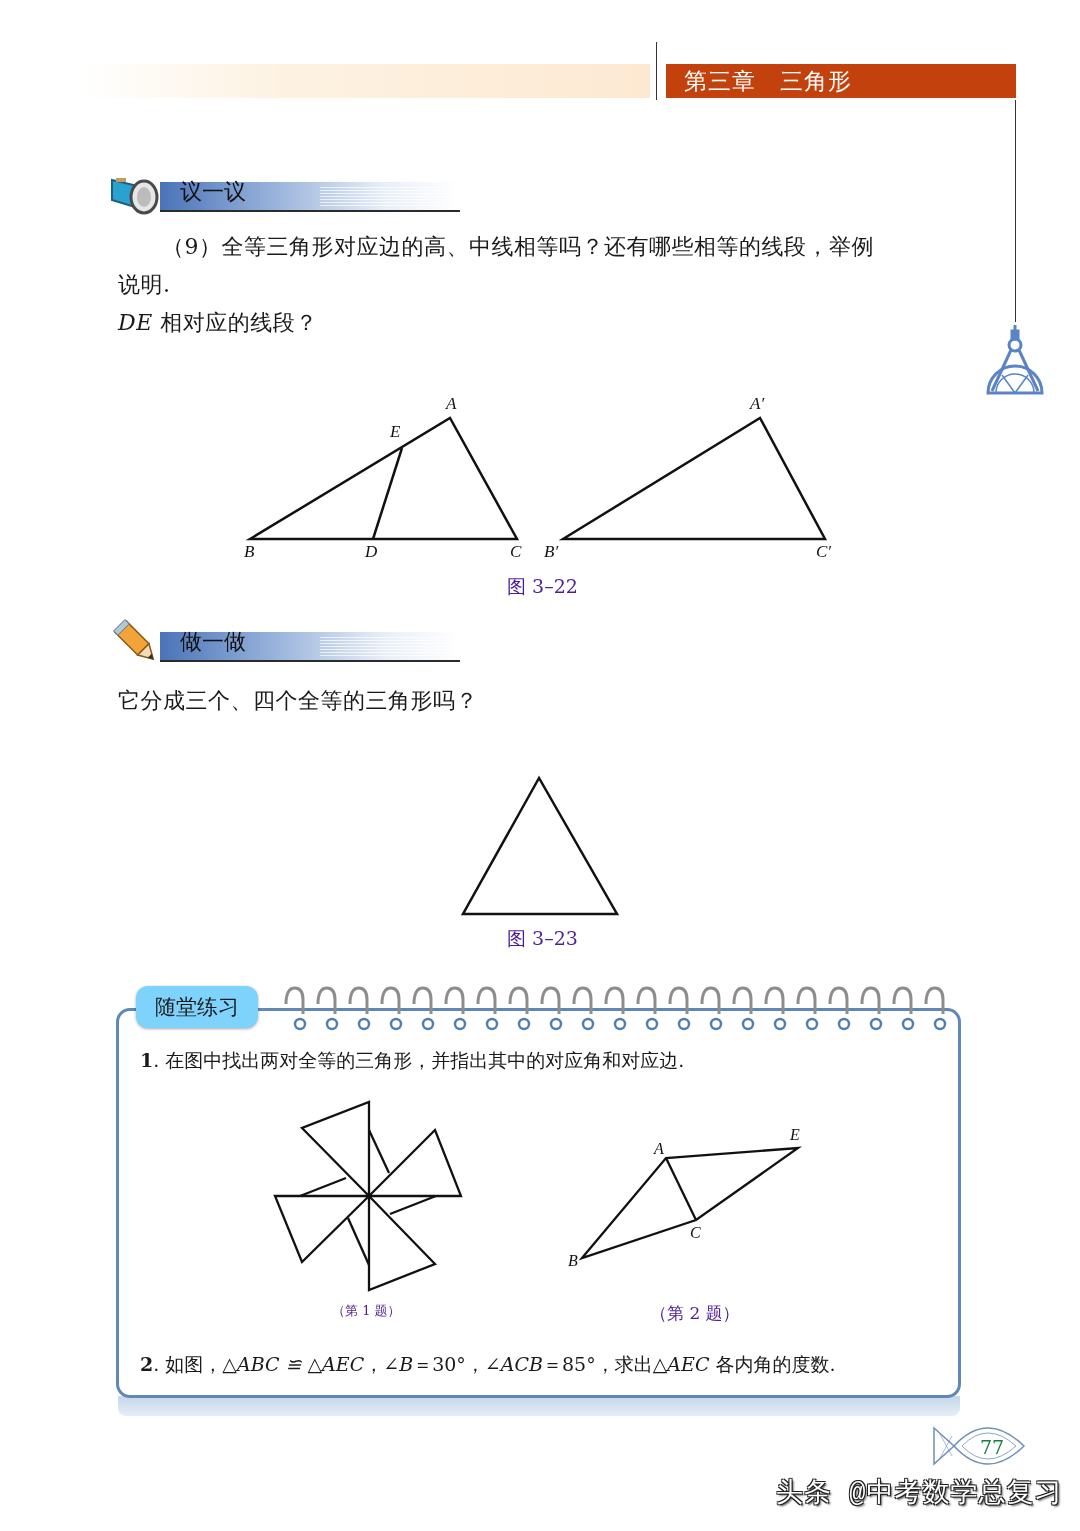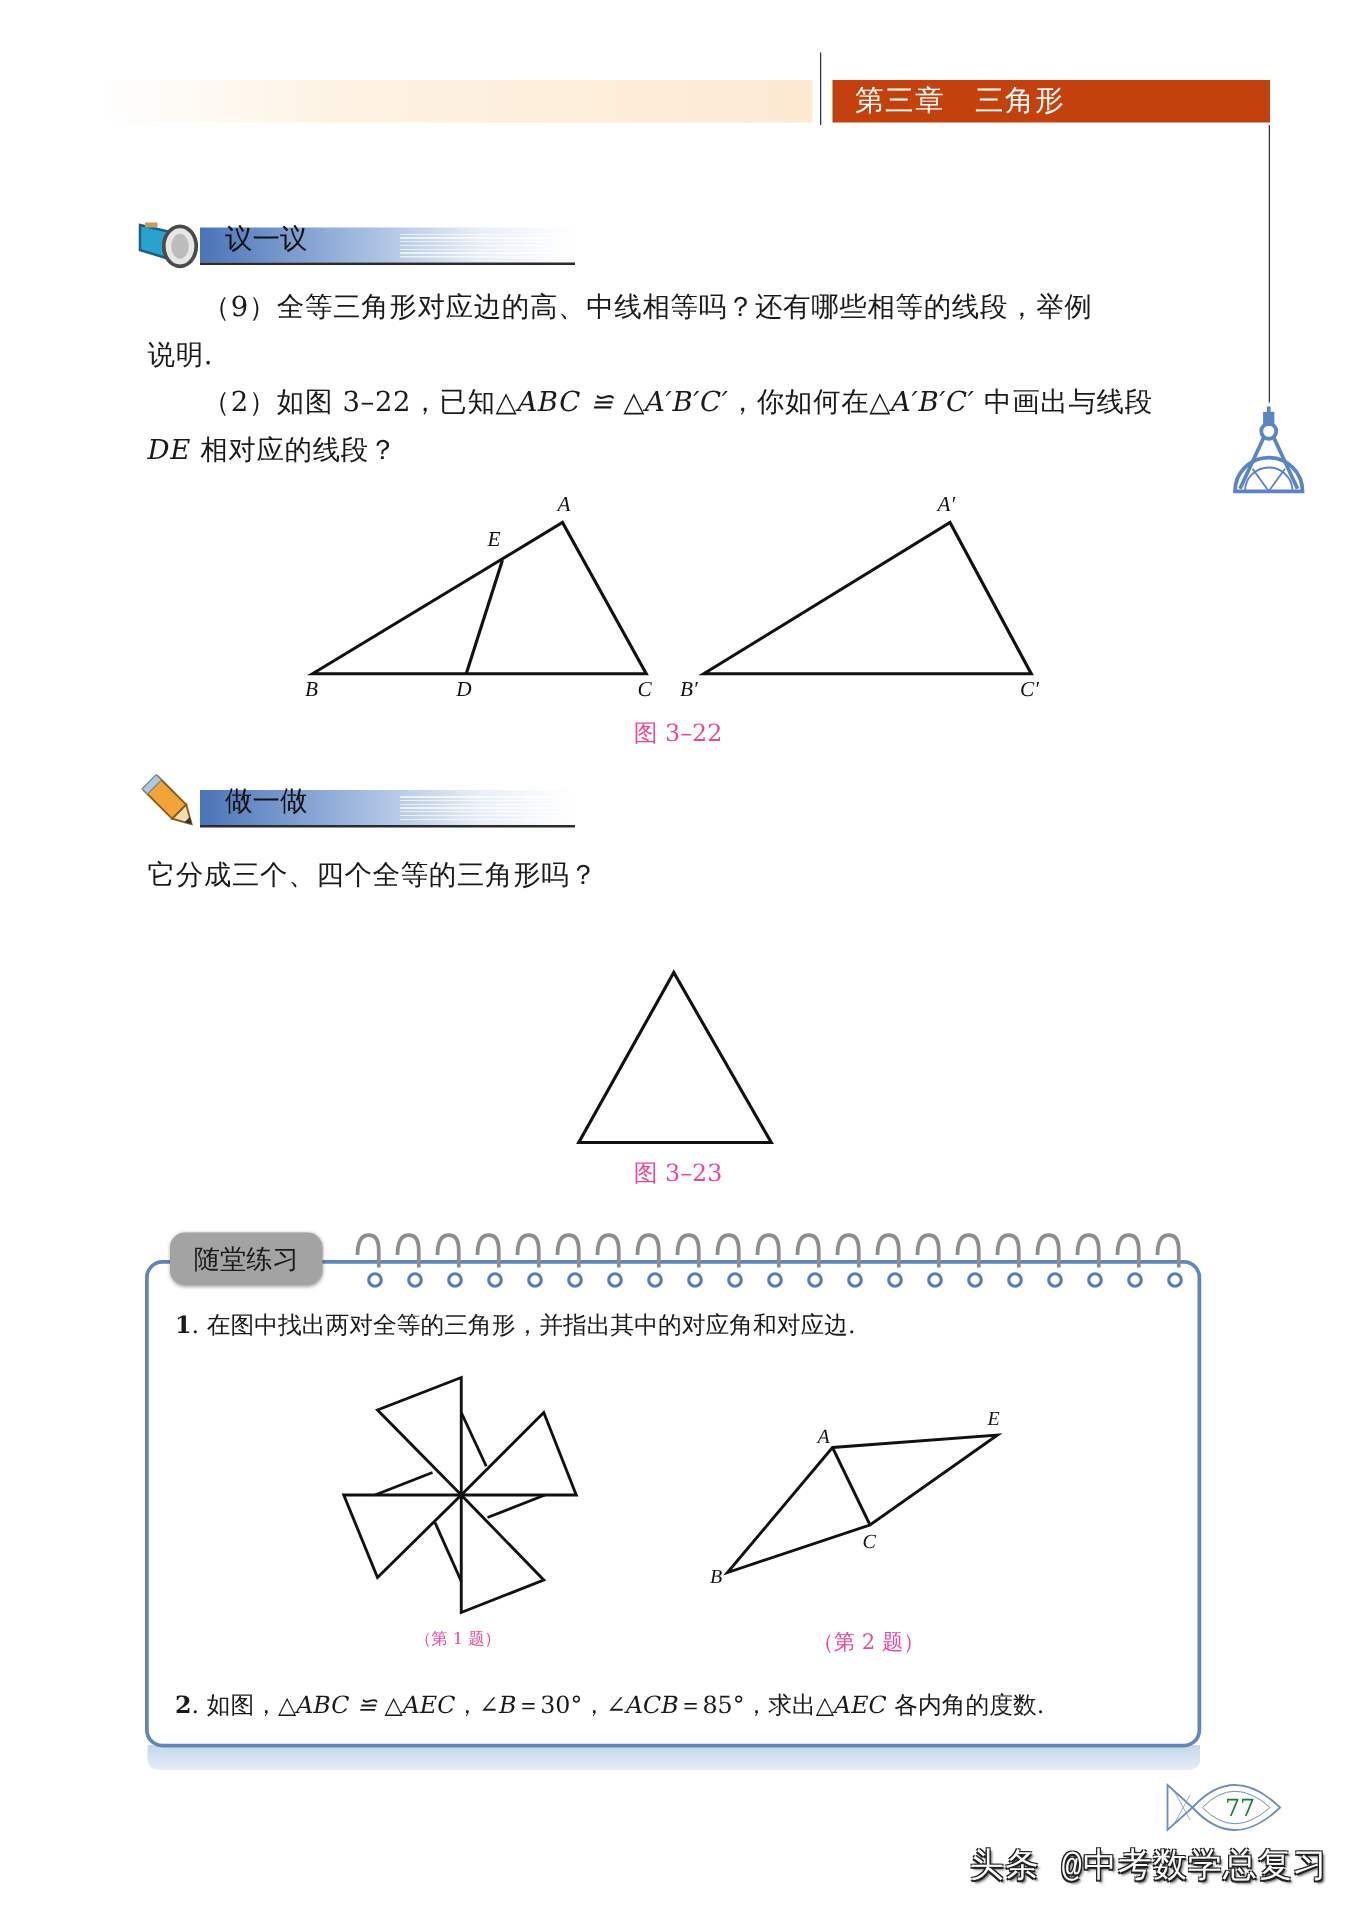--- a/index.html
+++ b/index.html
@@ -20,29 +20,29 @@
   
   .sec-bar { height: 28px; width: 300px;
     background: linear-gradient(90deg, #4a73b8 0%, #9cb6dd 40%, #e9eff8 75%, rgba(255,255,255,0) 100%);
     border-bottom: 2px solid #2b2b2b; }
   .sec-bar::after { content: ""; position: absolute; right: 0; top: 4px; width: 140px; height: 20px;
     background: repeating-linear-gradient(0deg, rgba(255,255,255,.7) 0 1px, rgba(0,0,0,0) 1px 3px); }
   .sec-label { font-family: "DejaVu Sans", sans-serif; font-size: 22px; color: #111;
     line-height: 28px; padding-left: 20px; position: absolute; top: -4px; left: 0; }
 
   .para { font-size: 22px; line-height: 38px; letter-spacing: 0.5px; }
-  .caption { font-size: 19px; color: #ec4899; }
+  .caption { font-size: 19px; color: #4c1d95; }
   .math { font-style: italic; }
 
   
   .box { left: 116px; top: 1008px; width: 845px; height: 390px; border: 3px solid #5f87b8;
     border-radius: 14px; background: #fff; box-sizing: border-box; }
   .box-shadow { left: 118px; top: 1396px; width: 842px; height: 20px;
     background: linear-gradient(180deg, #c5d6ea 0%, #e6eef7 100%); border-radius: 0 0 8px 8px; }
-  .box-tab { left: 136px; top: 986px; width: 122px; height: 42px; background: #a3a3a3;
+  .box-tab { left: 136px; top: 986px; width: 122px; height: 42px; background: #7dd3fc;
     border-radius: 12px; box-shadow: 0 1px 3px rgba(0,0,0,.35);
     font-family: "DejaVu Sans", sans-serif; font-size: 21px; line-height: 42px; text-align: center; }
   .rings { left: 276px; top: 984px; width: 680px; height: 50px; }
 
   .q { font-size: 19px; line-height: 28px; }
   .q b { font-weight: bold; }
 
   .watermark { left: 776px; top: 1474px; font-family: Liberation Mono, monospace;
     font-size: 27px; color: #fff; letter-spacing: 1px;
     text-shadow: 1px 1px 0 #222, -1px 1px 0 #222, 1px -1px 0 #222, -1px -1px 0 #222, 2px 2px 2px #555; }
@@ -77,21 +77,20 @@
 </svg>
 <div class="abs" style="left:160px;top:182px;">
   <div class="sec-bar" style="position:relative">
     <span class="sec-label">议一议</span>
   </div>
 </div>
 
 <div class="abs para" style="left:118px;top:228px;width:850px;">
   <div style="text-indent:44px">（9）全等三角形对应边的高、中线相等吗？还有哪些相等的线段，举例</div>
   <div>说明.</div>
-  <div style="text-indent:44px"><span>（2）如图 3–22，已知</span><span class="math">△ABC ≌ △A′B′C′</span><span>，你如何在</span><span class="math">△A′B′C′</span><span> 中画出与线段</span></div>
   <div><span class="math">DE</span><span> 相对应的线段？</span></div>
 </div>
 
 <svg class="abs" style="left:230px;top:385px;width:620px;height:180px" viewBox="0 0 620 180">
   <g stroke="#111" stroke-width="2.5" fill="none">
     <polygon points="20,154 220,33 287,154"></polygon>
     <line x1="143" y1="154" x2="172" y2="63"></line>
     <polygon points="333,154 530,33 595,154"></polygon>
   </g>
   <g font-family="Liberation Serif, serif" font-style="italic" font-size="17" fill="#111">

